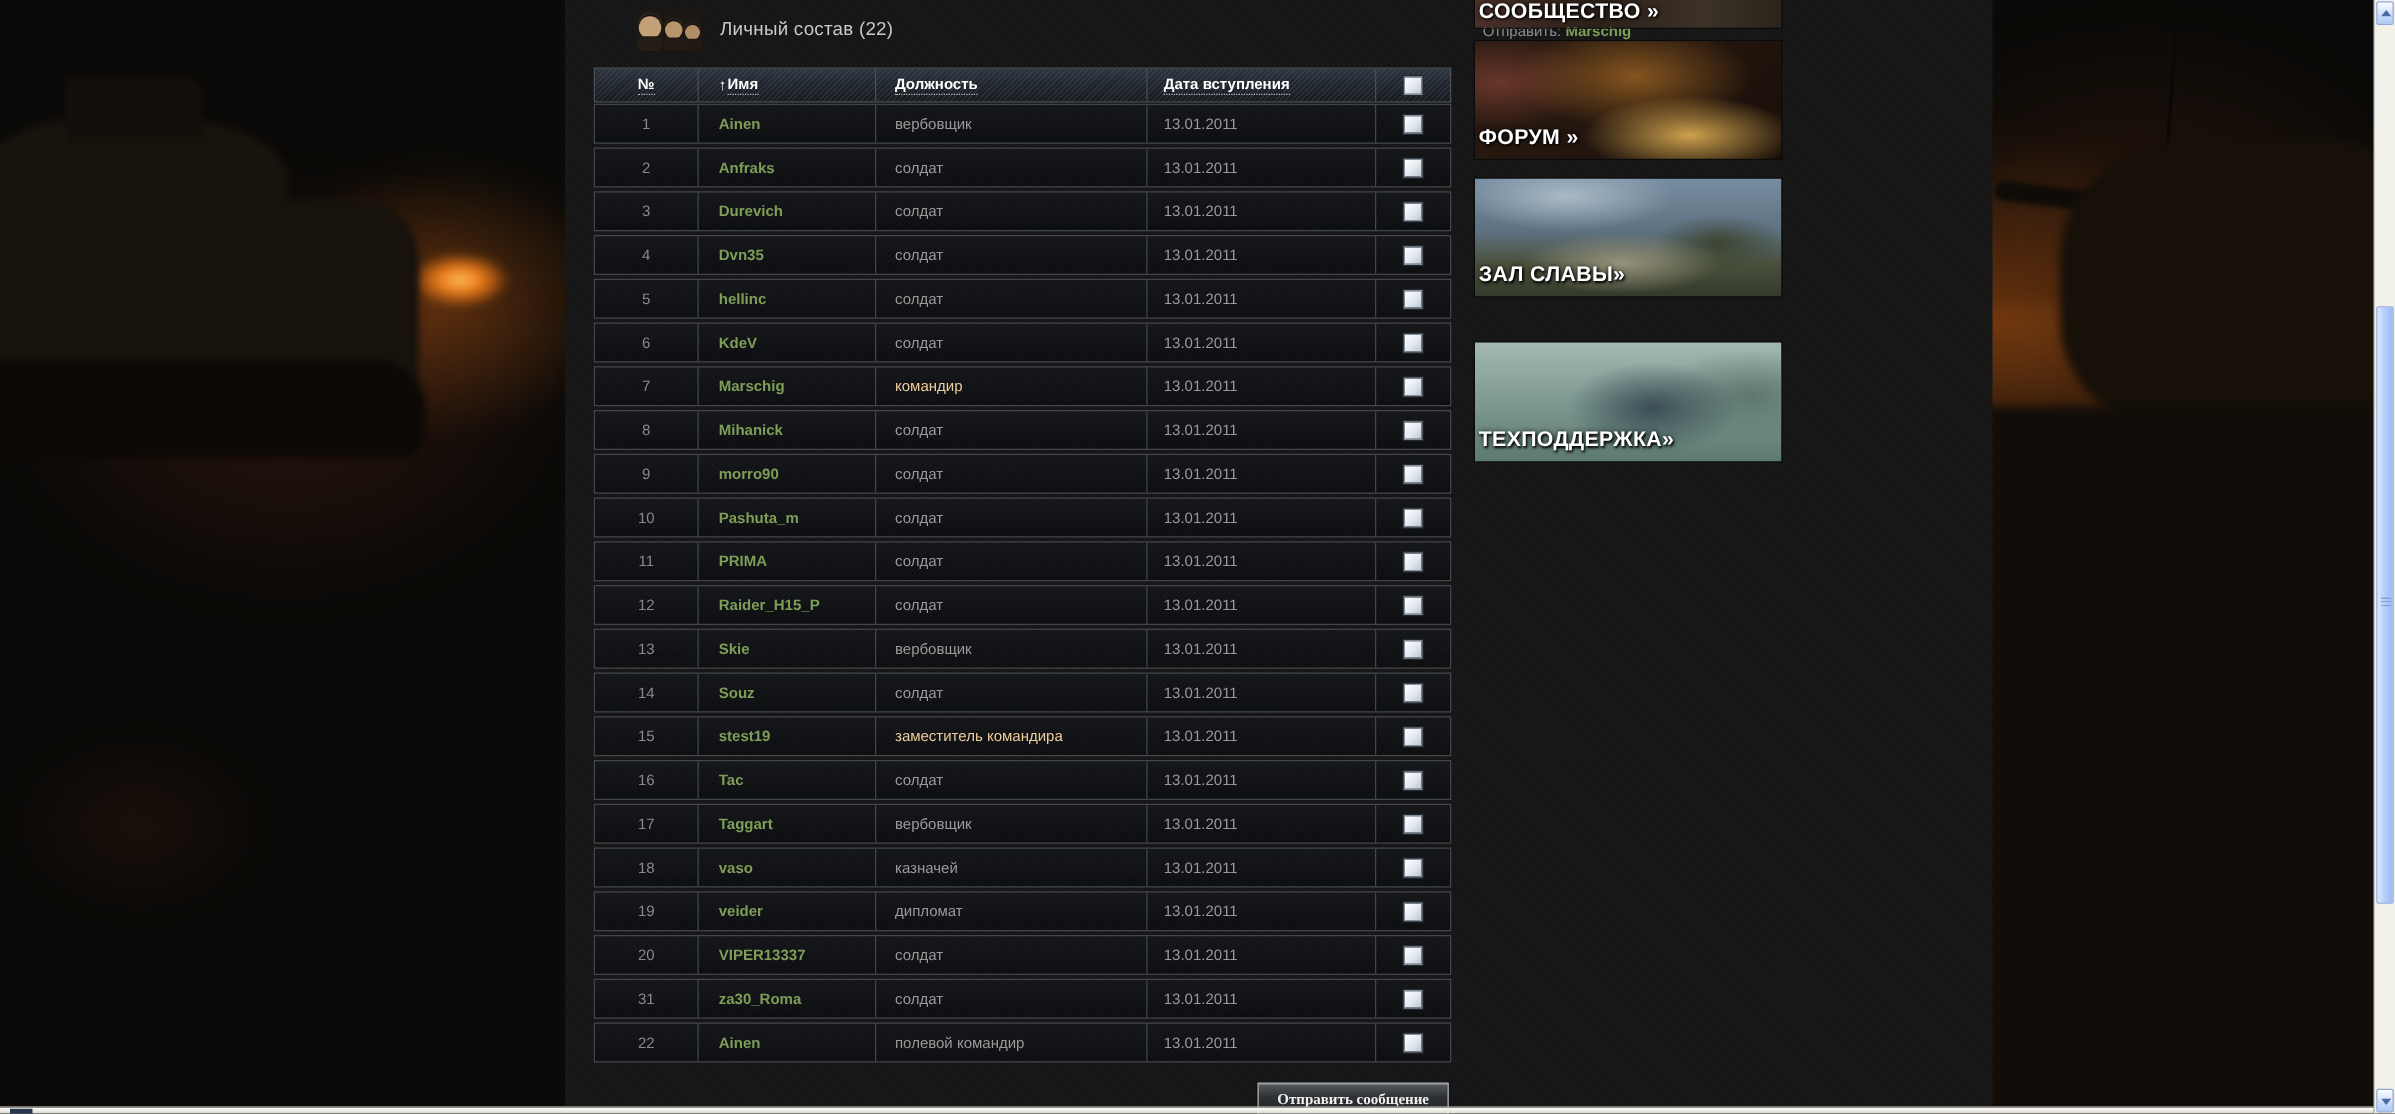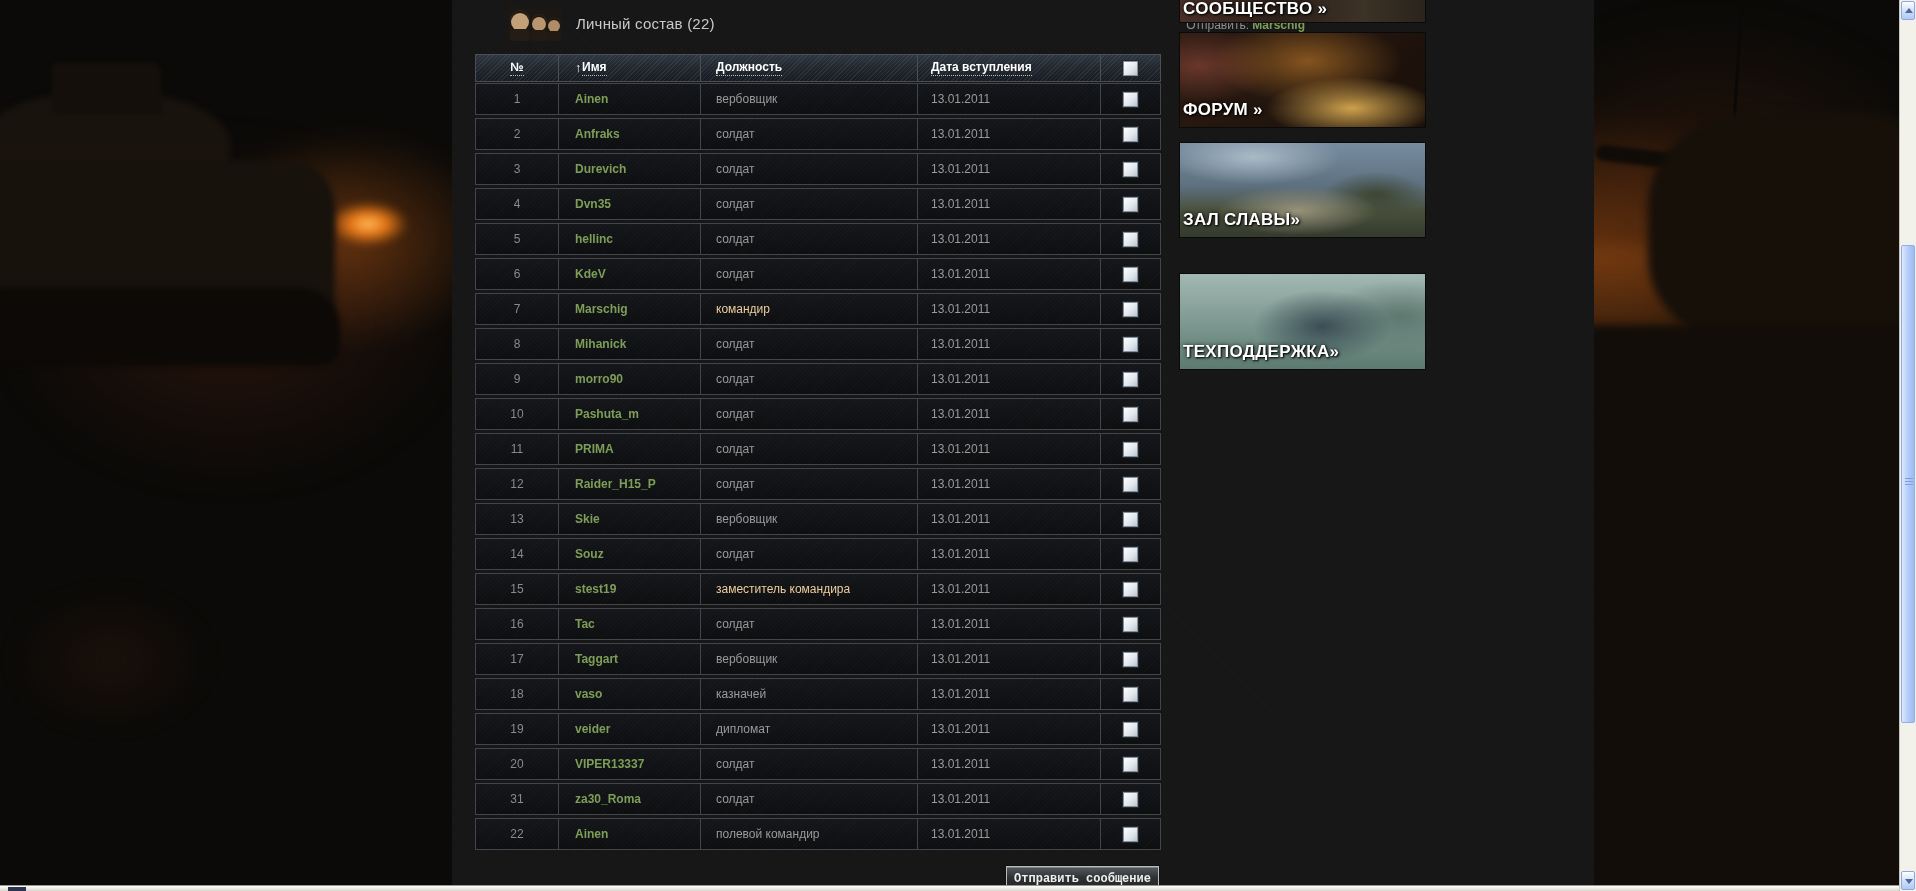--- a/index.html
+++ b/index.html
@@ -59,21 +59,21 @@
   .role-hl{color:#eecd9c;}
   .checkbox{width:13px;height:13px;display:inline-block;cursor:pointer;
     background:linear-gradient(135deg,#ffffff,#e2e8ee 55%,#bcc6d1);
     border:1px solid #848f9b;box-shadow:0 0 0 1px #23282e;}
 
   
   .send-btn{
     position:absolute;left:554px;top:866px;width:153px;height:26px;z-index:2;
     background:linear-gradient(180deg,#575a5e 0%,#2e3134 45%,#202225 100%);
     border:1px solid #b9bdc2;box-shadow:inset 0 1px 0 rgba(255,255,255,.25),0 0 0 1px #111;
-    color:#efefef;font-weight:bold;font-size:12px;font-family:Liberation Mono, monospace;cursor:pointer;text-align:center;}
+    color:#efefef;font-weight:bold;font-size:12px;font-family:Liberation Serif, serif;cursor:pointer;text-align:center;}
 
   
   .sidebar{position:absolute;left:728px;top:0;width:245px;}
   .banner{position:absolute;left:0;width:245px;display:block;cursor:pointer;box-shadow:0 0 0 1px #0a0a0a;overflow:hidden;}
   .banner-label{position:absolute;left:3px;bottom:7px;color:#ffffff;font-weight:bold;font-size:17px;letter-spacing:.3px;text-shadow:1px 1px 2px #000,0 0 4px rgba(0,0,0,.8);white-space:nowrap;}
   .b-community{top:0;height:22px;background:linear-gradient(90deg,#4a3028 0%,#2c201a 40%,#3c3226 75%,#2a241c 100%);}
   .b-community .banner-label{bottom:auto;top:-1px;}
   .b-forum{top:33px;height:94px;background:
     radial-gradient(ellipse 58% 55% at 70% 80%,rgba(224,176,84,.9) 0%,rgba(224,176,84,0) 60%),
     radial-gradient(ellipse 55% 65% at 52% 30%,rgba(150,95,34,.85) 0%,rgba(150,95,34,0) 70%),

